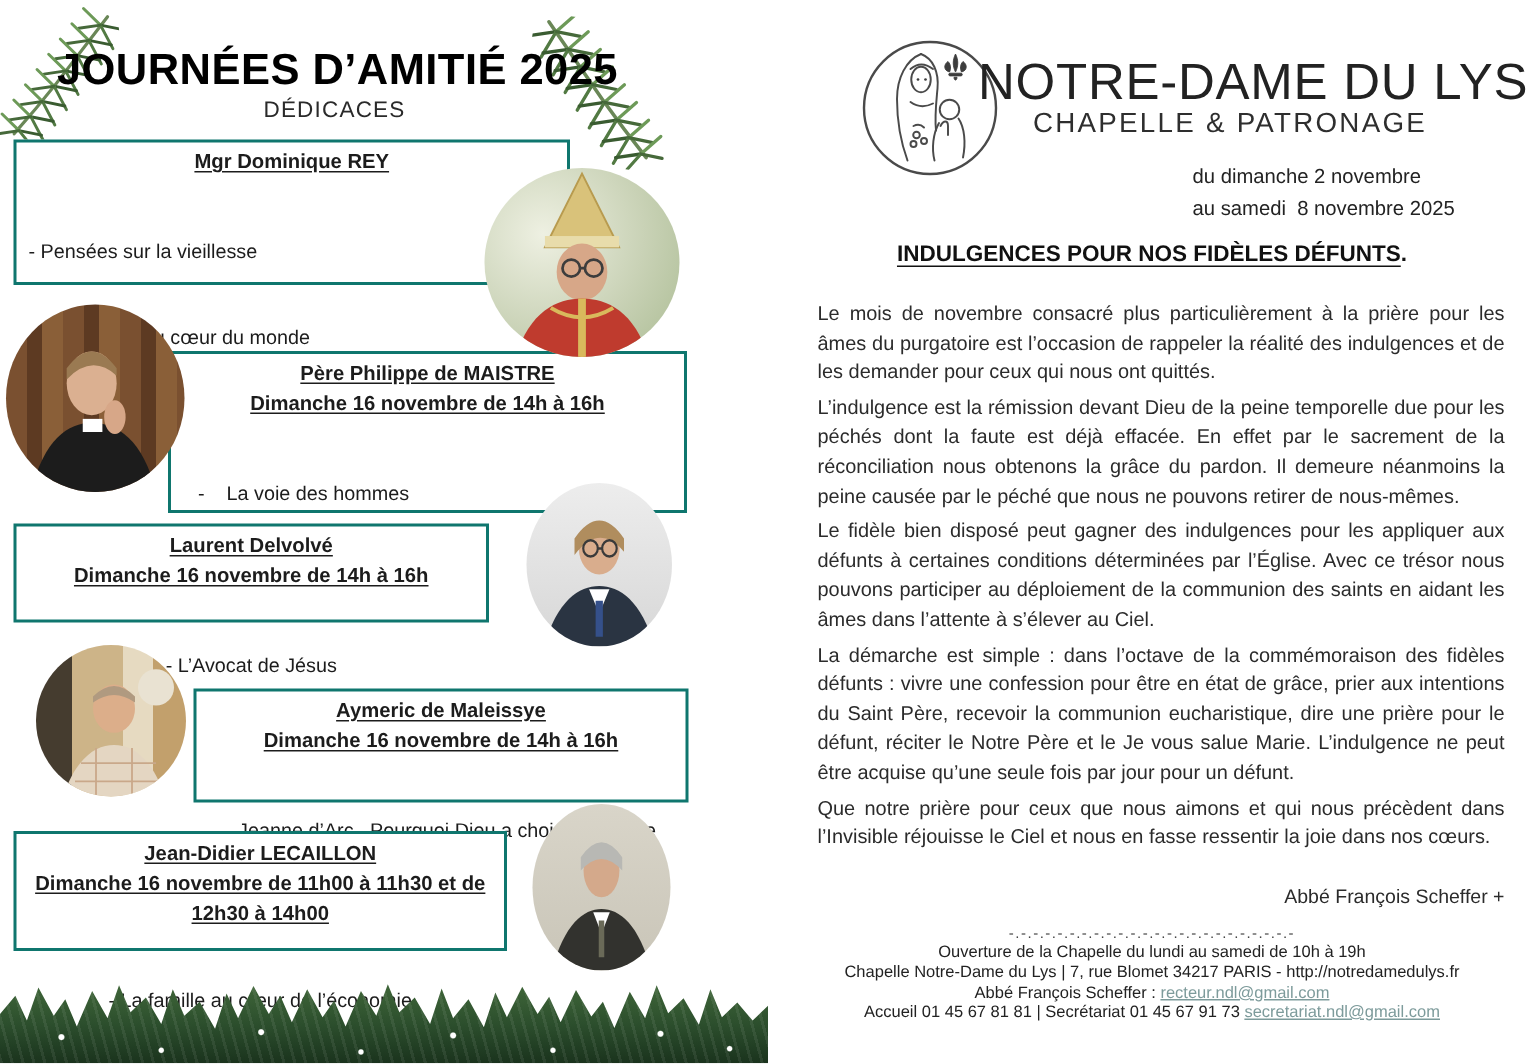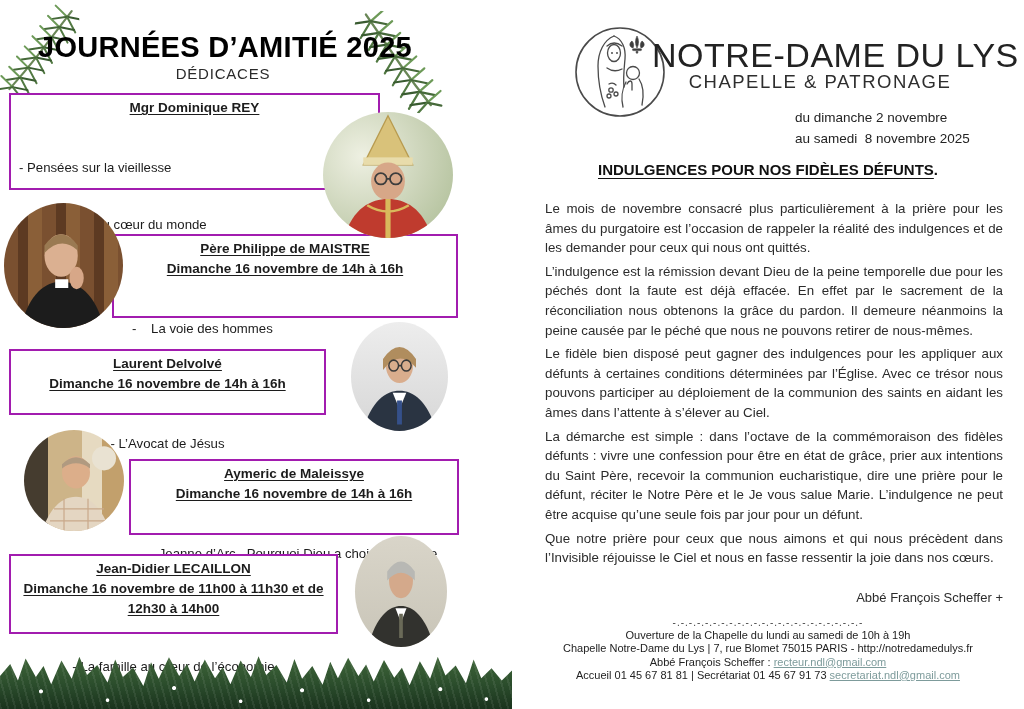--- a/index.html
+++ b/index.html
@@ -12,30 +12,30 @@
   #page-left{left:0;}
   #page-right{left:512px;}
   .prewrap{white-space:pre-wrap;}
 
   
   .ltitle{position:absolute;left:0;top:31px;width:412px;text-align:right;
     font-size:29px;font-weight:600;letter-spacing:.3px;color:#000000;}
   .lsub{position:absolute;left:0;top:65px;width:412px;text-align:center;
     font-size:15px;letter-spacing:.8px;color:#2a2a2a;margin-left:17px;}
 
-  .card{position:absolute;border:2px solid #a21caf;background:#fff;
+  .card{position:absolute;border:2px solid #0f766e;background:#fff;
     box-sizing:border-box;padding:3px 6px 0 6px;z-index:1;}
   .card .nm{font-size:13.5px;font-weight:bold;text-decoration:underline;
     text-underline-offset:2px;text-align:center;line-height:20px;}
   .topics{font-size:13.2px;line-height:19px;margin-top:2px;white-space:pre-wrap;}
   .topics.left{text-align:left;padding-left:2px;}
   .topics.center{text-align:center;}
 
   #card1{left:9px;  top:93px;  width:371px;height:97px;}
-  #card2{left:112px;top:234px; width:346px;height:84px;}
+  #card2{left:112px;top:234px; width:346px;height:108px;}
   #card3{left:9px;  top:349px; width:317px;height:66px;}
   #card4{left:129px;top:459px; width:330px;height:76px;}
   #card5{left:9px;  top:554px; width:329px;height:80px;}
 
   .portrait{position:absolute;border-radius:50%;overflow:hidden;z-index:2;}
   .portrait svg{width:100%;height:100%;display:block;}
   #ph1{left:323px;top:112px;width:130px;height:126px;
     background:radial-gradient(circle at 30% 35%, #eef0e2, #c9d2b6 55%, #aabb92);}
   #ph2{left:4px;top:203px;width:119px;height:125px;
     background:repeating-linear-gradient(90deg,#7a5030 0 14px,#5d3a22 14px 24px,#8a5f38 24px 38px);}
@@ -297,17 +297,17 @@
     <p>L’indulgence est la rémission devant Dieu de la peine temporelle due pour les péchés dont la faute est déjà effacée. En effet par le sacrement de la réconciliation nous obtenons la grâce du pardon. Il demeure néanmoins la peine causée par le péché que nous ne pouvons retirer de nous-mêmes.</p>
     <p>Le fidèle bien disposé peut gagner des indulgences pour les appliquer aux défunts à certaines conditions déterminées par l’Église. Avec ce trésor nous pouvons participer au déploiement de la communion des saints en aidant les âmes dans l’attente à s’élever au Ciel.</p>
     <p>La démarche est simple : dans l’octave de la commémoraison des fidèles défunts : vivre une confession pour être en état de grâce, prier aux intentions du Saint Père, recevoir la communion eucharistique, dire une prière pour le défunt, réciter le Notre Père et le Je vous salue Marie. L’indulgence ne peut être acquise qu’une seule fois par jour pour un défunt.</p>
     <p>Que notre prière pour ceux que nous aimons et qui nous précèdent dans l’Invisible réjouisse le Ciel et nous en fasse ressentir la joie dans nos cœurs.</p>
     <div class="signature">Abbé François Scheffer +</div>
   </div>
 
   <div class="footer">
     <div class="sep">-.-.-.-.-.-.-.-.-.-.-.-.-.-.-.-.-.-.-.-.-.-.-.-</div>
     <div>Ouverture de la Chapelle du lundi au samedi de 10h à 19h</div>
-    <div>Chapelle Notre-Dame du Lys | 7, rue Blomet 75015 PARIS - http://notredamedulys.fr</div>
+    <div>Chapelle Notre-Dame du Lys | 7, rue Blomet 34217 PARIS - http://notredamedulys.fr</div>
     <div><span>Abbé François Scheffer : </span><a class="email">recteur.ndl@gmail.com</a></div>
     <div><span>Accueil 01 45 67 81 81 | Secrétariat 01 45 67 91 73 </span><a class="email">secretariat.ndl@gmail.com</a></div>
   </div>
 </div>
 
 </body></html>

